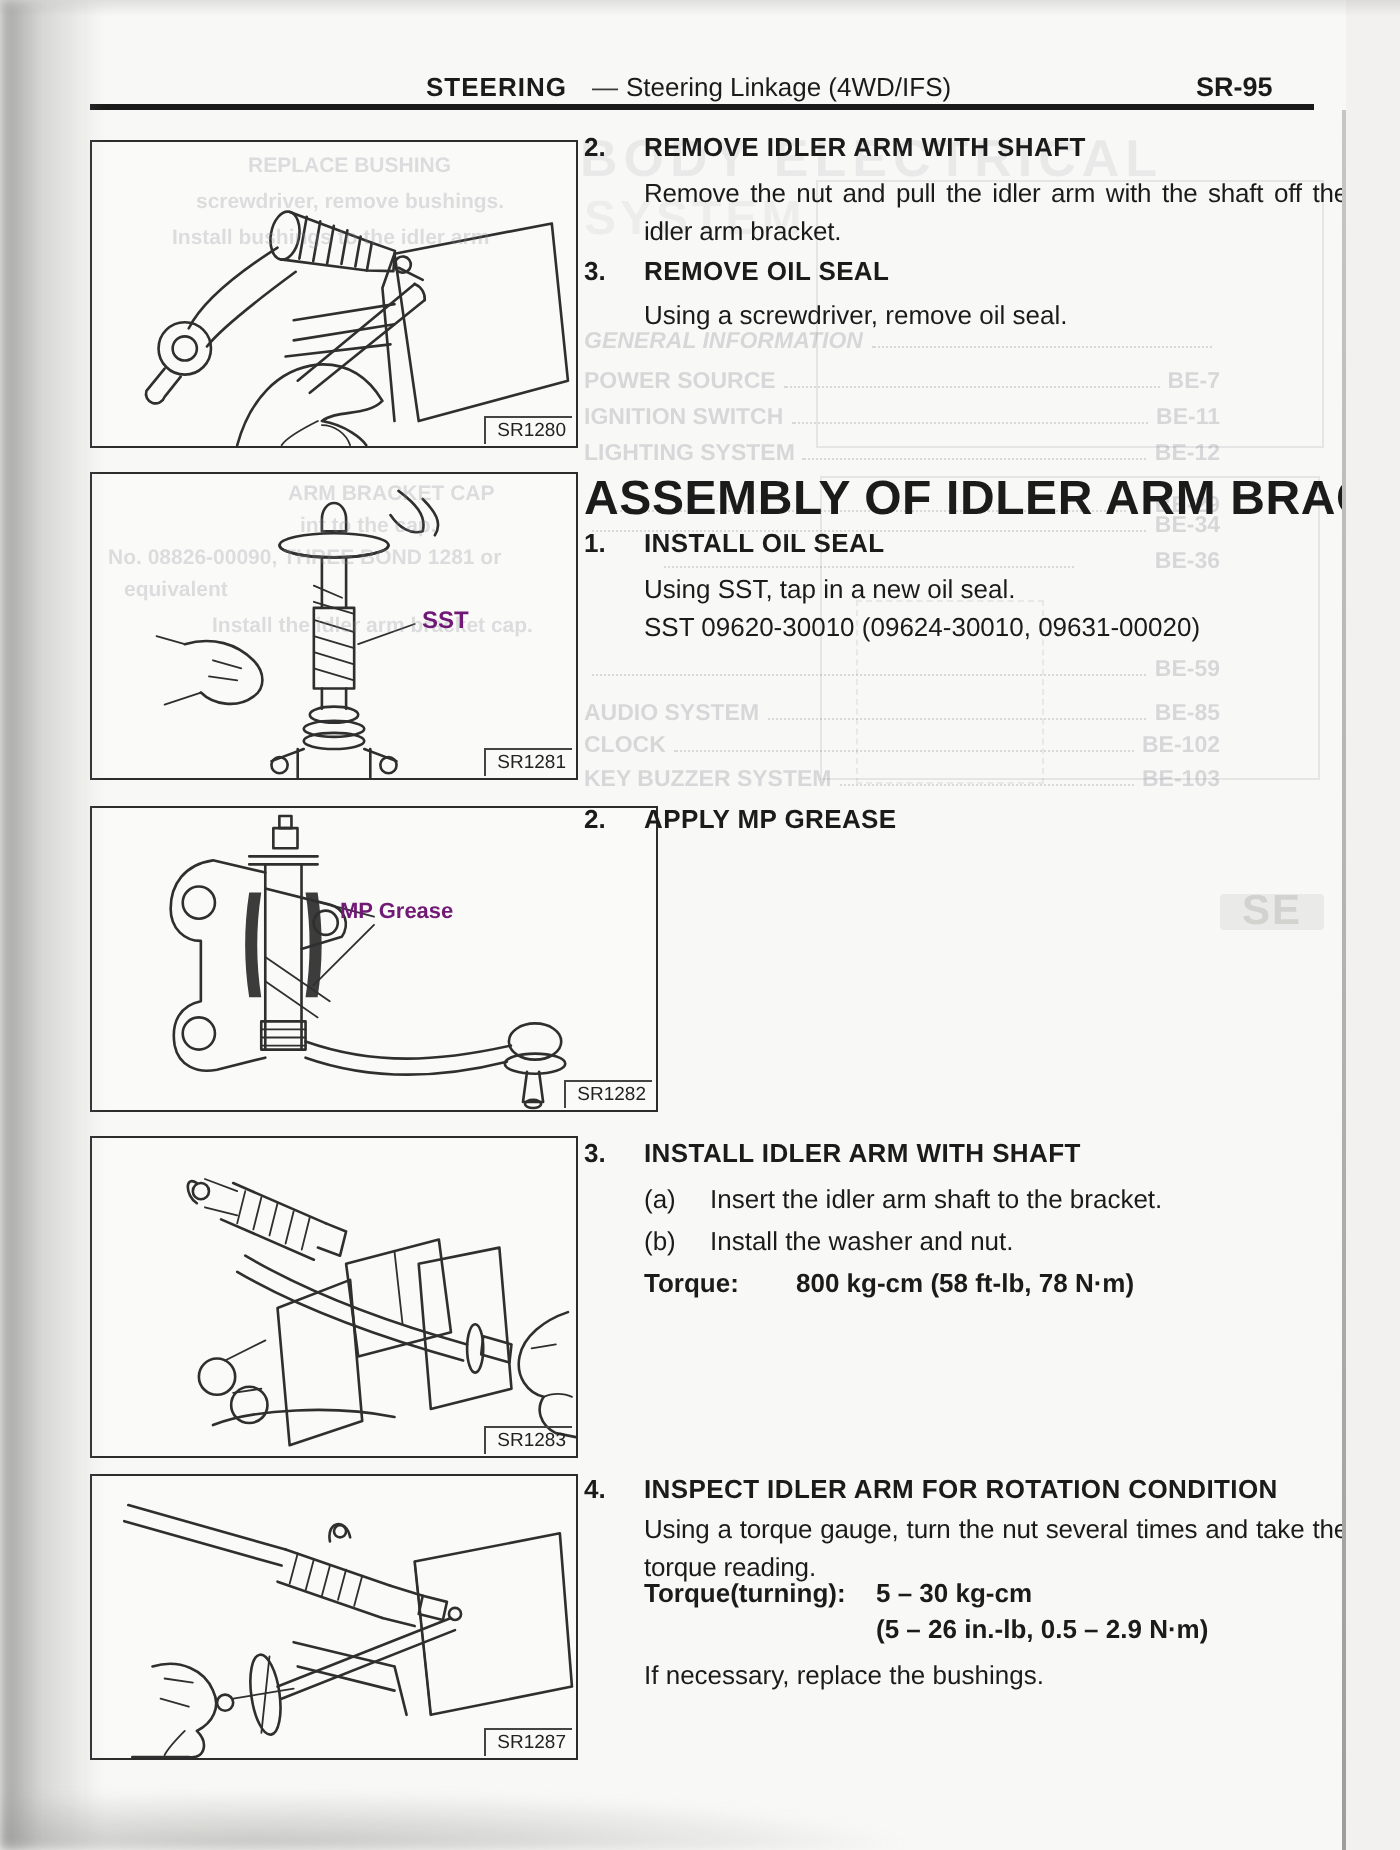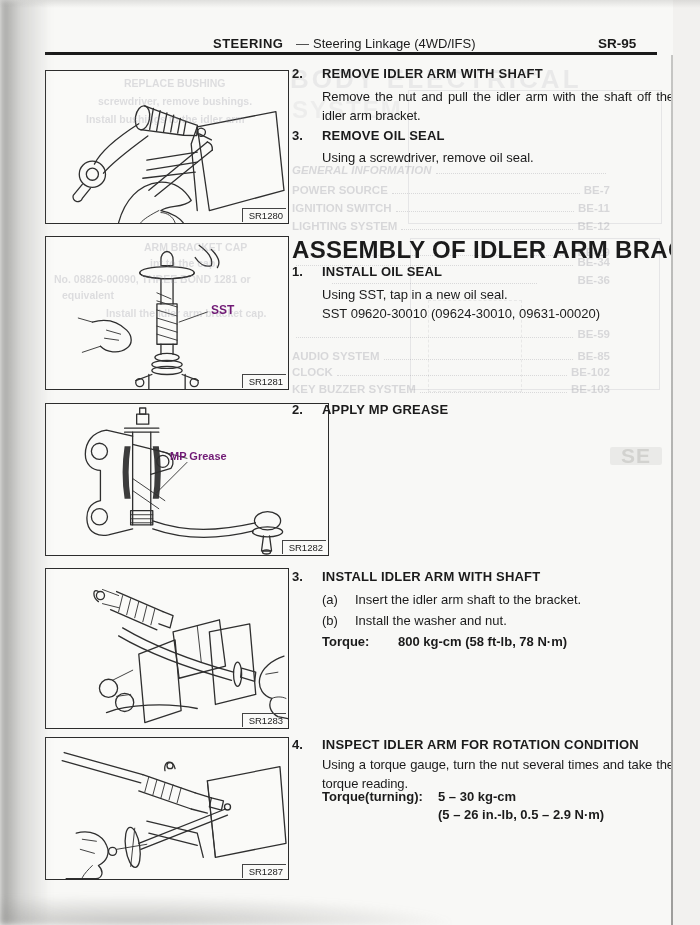--- a/index.html
+++ b/index.html
@@ -282,20 +282,21 @@
   <div class="tx body1" style="top:613px;left:355px;">Install the washer and nut.</div>
   <div class="tx body1 bold" style="top:634px;">Torque:</div>
   <div class="tx body1 bold" style="top:634px;left:398px;">800 kg-cm (58 ft-lb, 78 N·m)</div>
 
   <div class="tx num" style="top:737px;">4.</div>
   <div class="tx title" style="top:737px;">INSPECT IDLER ARM FOR ROTATION CONDITION</div>
   <div class="tx body" style="top:755px;">Using a torque gauge, turn the nut several times and take the torque reading.</div>
   <div class="tx body1 bold" style="top:789px;">Torque(turning):</div>
   <div class="tx body1 bold" style="top:789px;left:438px;">5 – 30 kg-cm</div>
   <div class="tx body1 bold" style="top:807px;left:438px;">(5 – 26 in.-lb, 0.5 – 2.9 N·m)</div>
+  <div class="tx body1" style="top:830px;">If necessary, replace the bushings.</div>
 
   <div class="edge-left"></div>
   <div class="smudge-bottom"></div>
   <div class="edge-top"></div>
   <div class="outside-right"></div>
   <div class="paper-edge"></div>
 
 </div>
 
 </body></html>

